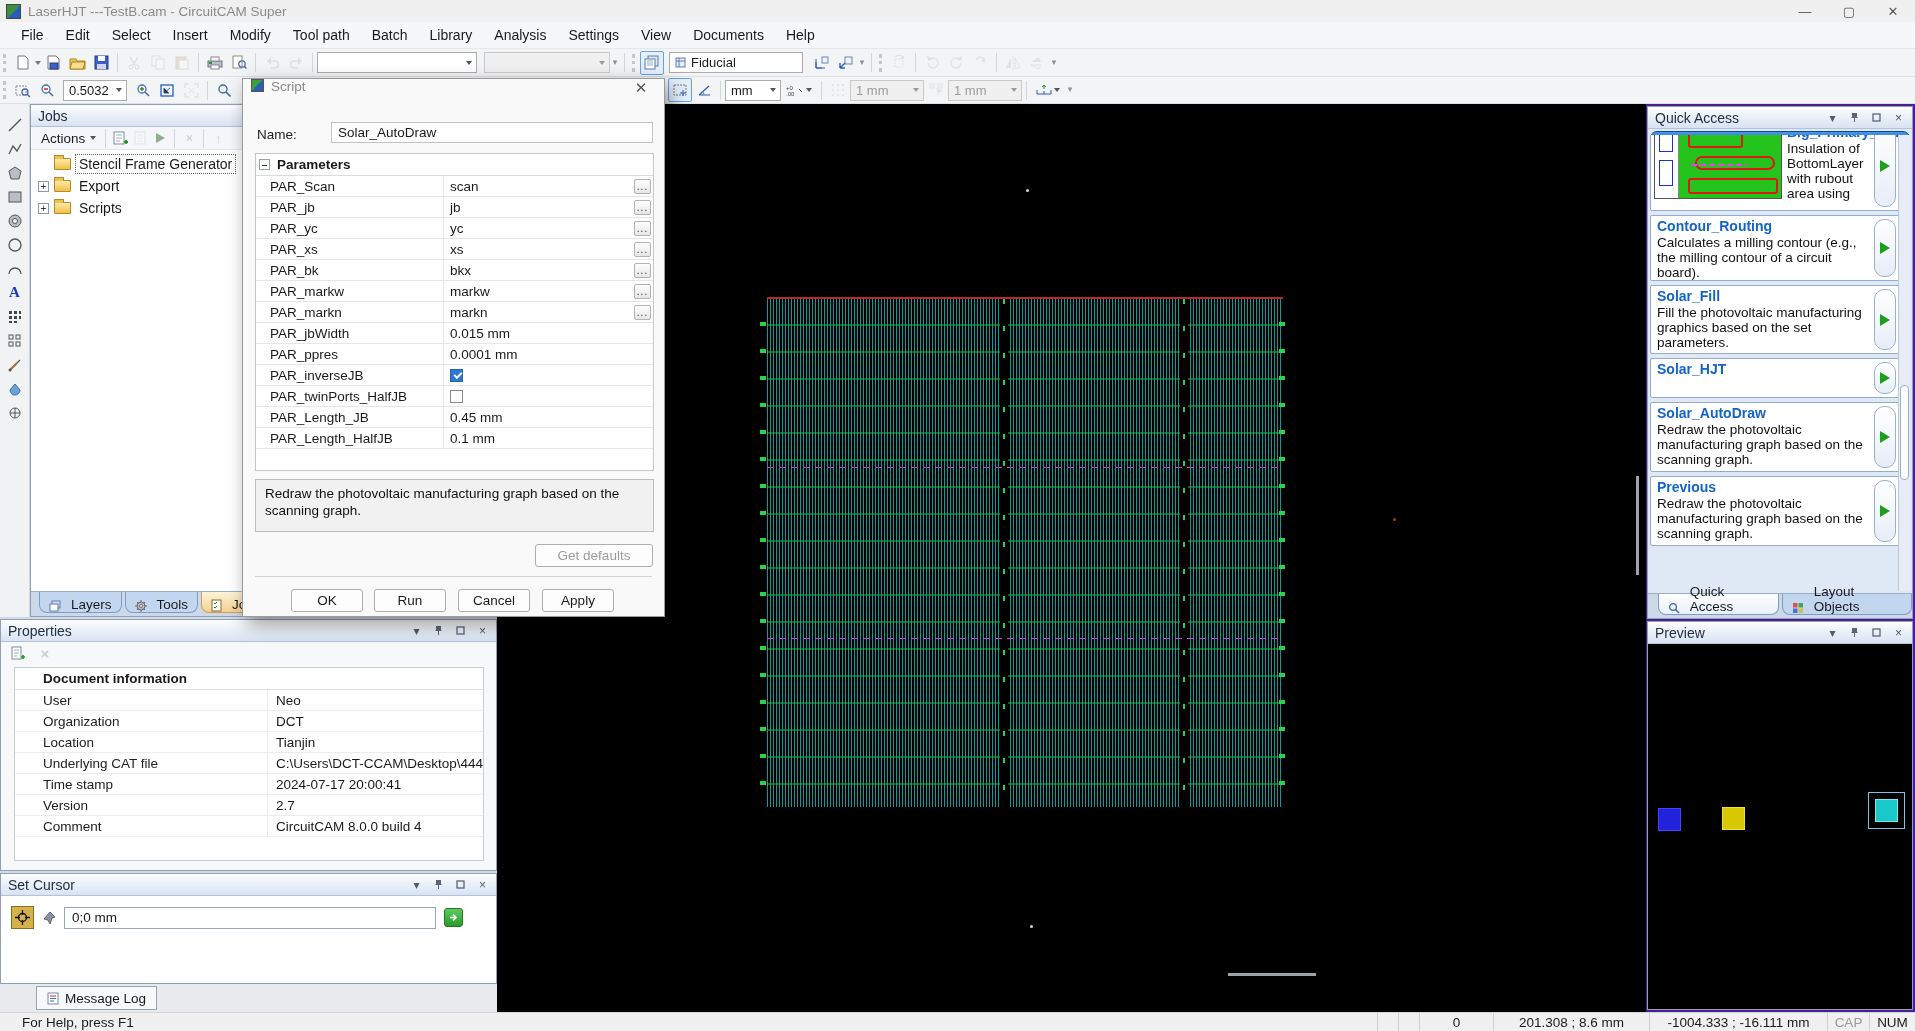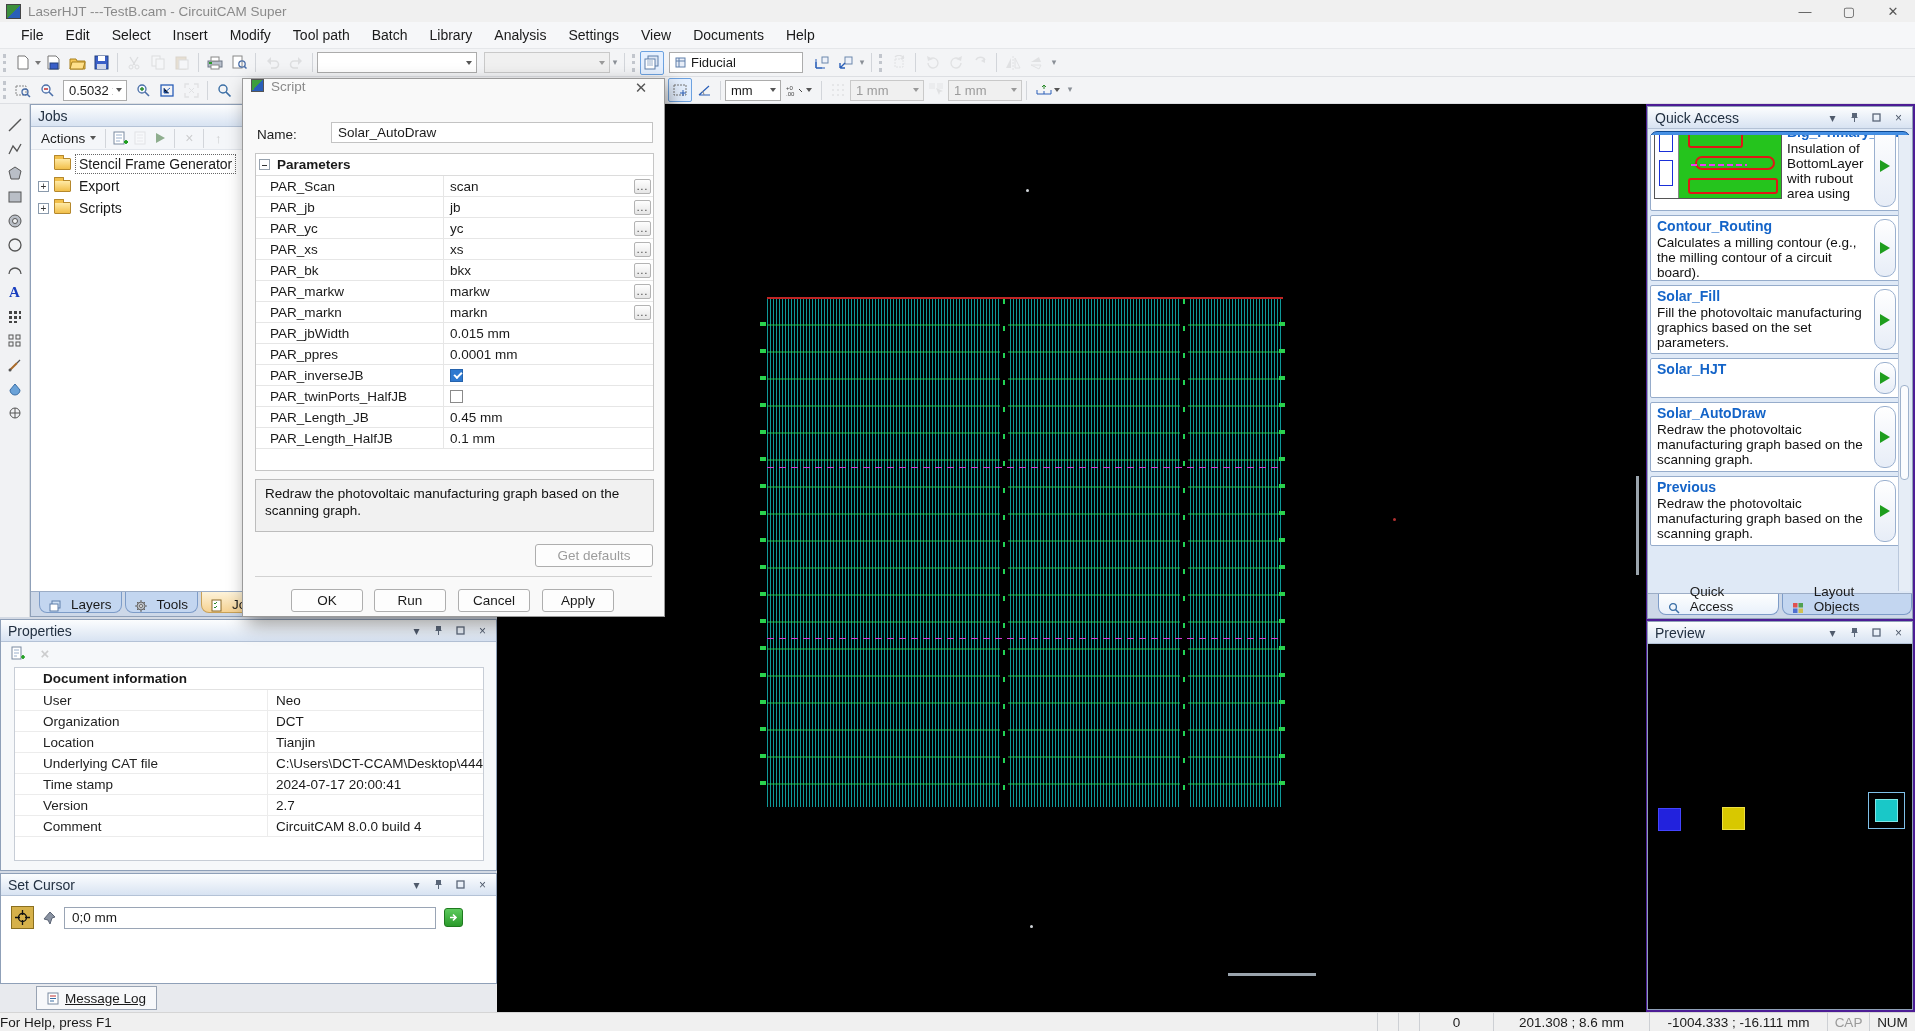--- a/index.html
+++ b/index.html
@@ -63,21 +63,21 @@
   
   #props { left:0; top:619px; width:497px; height:252px; background:#f6f8fa; }
   .ptool { height:22px; display:flex; align-items:center; gap:8px; padding-left:7px; }
   .ptable { position:absolute; left:13px; top:47px; right:12px; bottom:9px; background:#fff; border:1px solid #c7cdd6; overflow:hidden; }
   .sec { height:22px; display:flex; align-items:center; padding-left:28px; font-weight:bold; border-bottom:1px solid #e2e2e2; font-size:13.5px; }
   .krow { height:21px; display:flex; border-bottom:1px solid #ececec; font-size:13.5px; }
   .krow .k { width:253px; padding-left:28px; display:flex; align-items:center; border-right:1px solid #ececec; color:#222; }
   .krow .v { flex:1; padding-left:8px; display:flex; align-items:center; white-space:nowrap; overflow:hidden; }
   #setcursor { left:0; top:873px; width:497px; height:111px; }
   #msgstrip { position:absolute; left:0; top:984px; width:497px; height:28px; background:#e8eaee; }
-  .mtab { position:absolute; left:36px; top:2px; height:24px; border:1px solid #98a3b3; background:#f7f8fa; display:flex; align-items:center; gap:6px; padding:0 10px; font-size:13.5px;text-decoration:underline; }
+  .mtab { position:absolute; left:36px; top:2px; height:24px; border:1px solid #98a3b3; background:#f7f8fa; display:flex; align-items:center; gap:6px; padding:0 10px; font-size:13.5px; }
 
   
   #canvas { left:497px; top:104px; width:1149px; height:908px; background:#000; overflow:hidden; }
   #pattern { position:absolute; left:270px; top:193px; width:516px; height:510px;
     border-top:2px solid #c02424;
     background:
       repeating-linear-gradient(180deg, rgba(36,210,80,0) 0 25px, rgba(36,210,80,.45) 25px 27px),
       repeating-linear-gradient(90deg, rgba(15,160,160,.95) 0 1px, rgba(0,0,0,0) 1px 3px); }
   .gapcol { position:absolute; top:0; bottom:0; width:8px; background:#000; }
   .gapcol::after { content:""; position:absolute; left:3px; top:0; bottom:0; width:2px;
@@ -1004,21 +1004,21 @@
   <div class="dbox">Redraw the photovoltaic manufacturing graph based on the scanning graph.</div>
   <div class="dbtn dis" style="right:11px; top:465px; width:118px;">Get defaults</div>
   <div class="dsep"></div>
   <div class="dbtn" style="left:48px; top:510px;">OK</div>
   <div class="dbtn" style="left:131px; top:510px;">Run</div>
   <div class="dbtn" style="left:215px; top:510px;">Cancel</div>
   <div class="dbtn" style="left:299px; top:510px;">Apply</div>
 </div>
 
 <div id="statusbar" class="abs">
-  <span style="padding-left:0;">For Help, press F1</span>
+  <span style="padding-left:22px;">For Help, press F1</span>
   <span style="flex:1;"></span>
   <span class="scell" style="width:16px;"></span>
   <span class="scell" style="width:16px;"></span>
   <span class="scell" style="width:74px;">0</span>
   <span class="scell" style="width:156px;">201.308 ; 8.6 mm</span>
   <span class="scell" style="width:178px;">-1004.333 ; -16.111 mm</span>
   <span class="scell" style="width:42px; color:#9a9a9a;">CAP</span>
   <span class="scell" style="width:46px;">NUM</span>
 </div>
 

